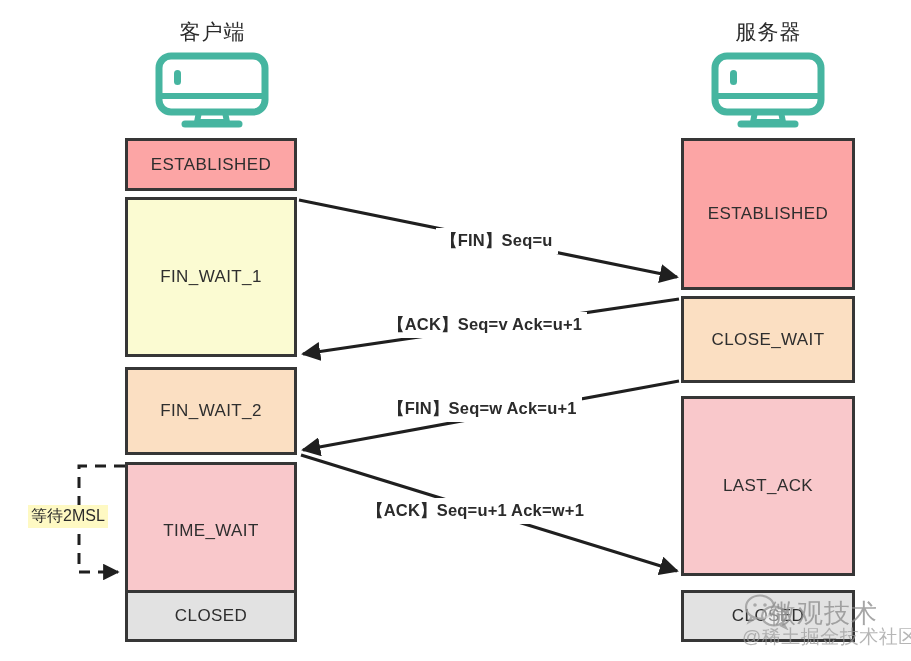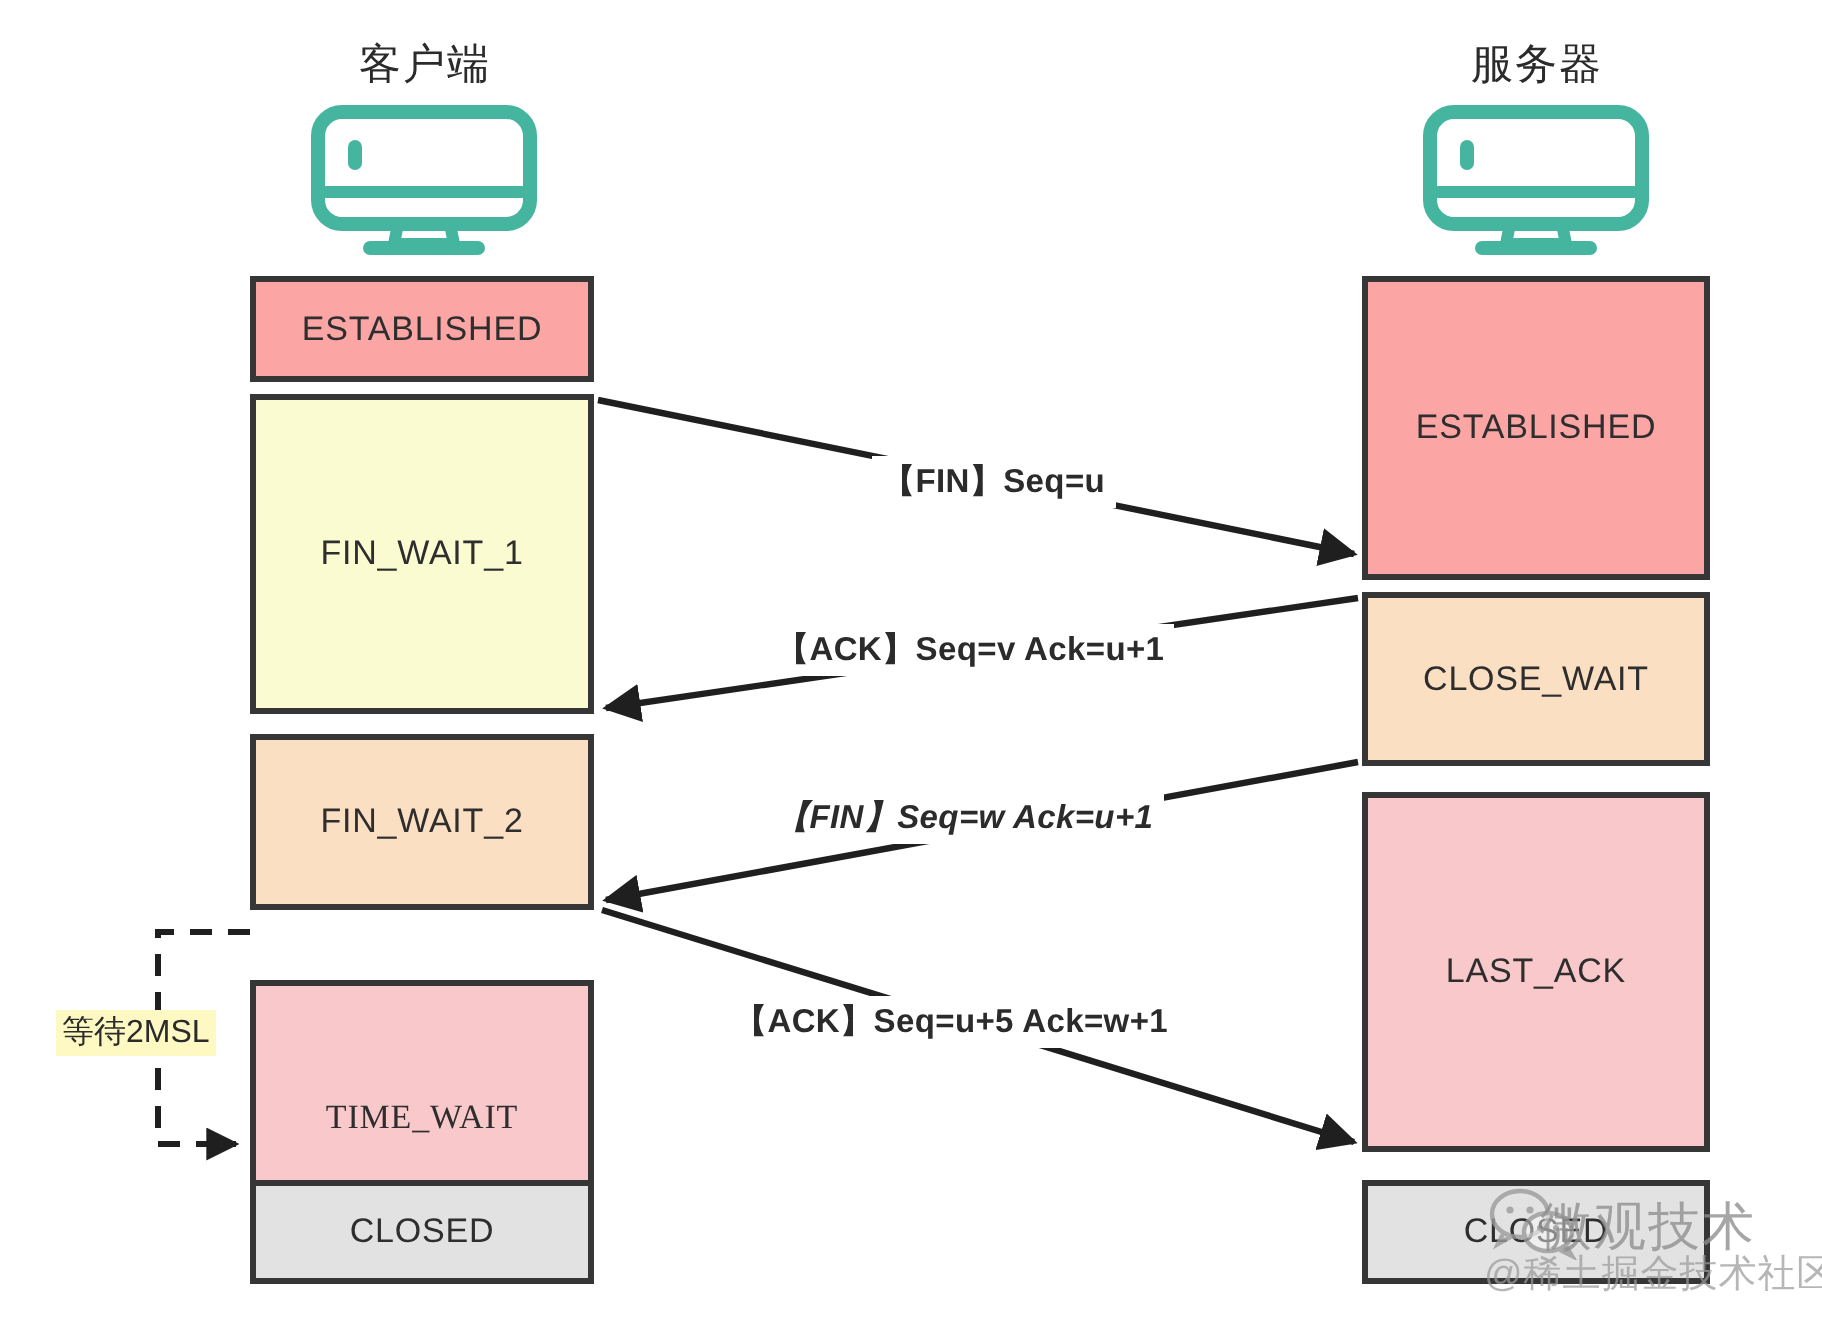--- a/index.html
+++ b/index.html
@@ -52,21 +52,21 @@
   .green  { background: #fca5a5; }
   .yellow { background: #fbfbd2; }
   .orange { background: #fbdfc2; }
   .pink   { background: #f9c8cb; }
   .grey   { background: #e2e2e2; }
 
   
   #cl-established { left: 125px; top: 138px; width: 172px; height: 53px; }
   #cl-finwait1    { left: 125px; top: 197px; width: 172px; height: 160px; }
   #cl-finwait2    { left: 125px; top: 367px; width: 172px; height: 88px; }
-  #cl-timewait    { left: 125px; top: 490px; width: 172px; height: 138px; font-family: Liberation Serif, serif; }
+  #cl-timewait    { left: 125px; top: 462px; width: 172px; height: 138px; }
   #cl-closed      { left: 125px; top: 590px; width: 172px; height: 52px; }
 
   
   #sv-established { left: 681px; top: 138px; width: 174px; height: 152px; }
   #sv-closewait   { left: 681px; top: 296px; width: 174px; height: 87px; }
   #sv-lastack     { left: 681px; top: 396px; width: 174px; height: 180px; }
   #sv-closed      { left: 681px; top: 590px; width: 174px; height: 52px; }
 
   
   #arrow-layer {
@@ -84,21 +84,21 @@
     font-weight: bold;
     color: #2b2b2b;
     background: #ffffff;
     padding: 2px 5px;
     white-space: nowrap;
     z-index: 8;
     letter-spacing: 0.2px;
   }
   #msg-1 { left: 424px; top: 228px; margin-left: 12px; }
   #msg-2 { left: 383px; top: 312px; }
-  #msg-3 { left: 383px; top: 396px; font-style: italic; }
+  #msg-3 { left: 383px; top: 396px; }
   #msg-4 { left: 362px; top: 498px; }
 
   
   #msl-label {
     position: absolute;
     left: 28px;
     top: 505px;
     font-size: 16px;
     color: #2b2b2b;
     background: #fef9c3;
@@ -195,21 +195,21 @@
     <line x1="679" y1="381" x2="303" y2="450" stroke="#1f1f1f" stroke-width="3.2" marker-end="url(#ah)"></line>
 
     <line x1="301" y1="455" x2="677" y2="571" stroke="#1f1f1f" stroke-width="3.2" marker-end="url(#ah)"></line>
 
     <path d="M 125 466 L 79 466 L 79 572 L 118 572" fill="none" stroke="#1f1f1f" stroke-width="3" stroke-dasharray="11 8" marker-end="url(#ah-dash)"></path>
   </svg>
 
   <div class="msg-label" id="msg-1">【FIN】Seq=u</div>
   <div class="msg-label" id="msg-2">【ACK】Seq=v Ack=u+1</div>
   <div class="msg-label" id="msg-3">【FIN】Seq=w Ack=u+1</div>
-  <div class="msg-label" id="msg-4">【ACK】Seq=u+5 Ack=w+1</div>
+  <div class="msg-label" id="msg-4">【ACK】Seq=u+1 Ack=w+1</div>
 
   <div id="msl-label">等待2MSL</div>
 
   <div id="watermark">
     <svg id="wechat-icon" width="46" height="36" viewBox="0 0 46 36">
       <ellipse cx="16" cy="13" rx="14" ry="11.5" fill="none" stroke="#9b9b9b" stroke-width="2.2"></ellipse>
       <path d="M 8 22 L 5 28 L 12 24" fill="none" stroke="#9b9b9b" stroke-width="2.2"></path>
       <circle cx="11" cy="11" r="1.8" fill="#9b9b9b"></circle>
       <circle cx="21" cy="11" r="1.8" fill="#9b9b9b"></circle>
       <ellipse cx="30" cy="22" rx="12" ry="9.5" fill="#ffffff" fill-opacity="0.55" stroke="#9b9b9b" stroke-width="2.2"></ellipse>

